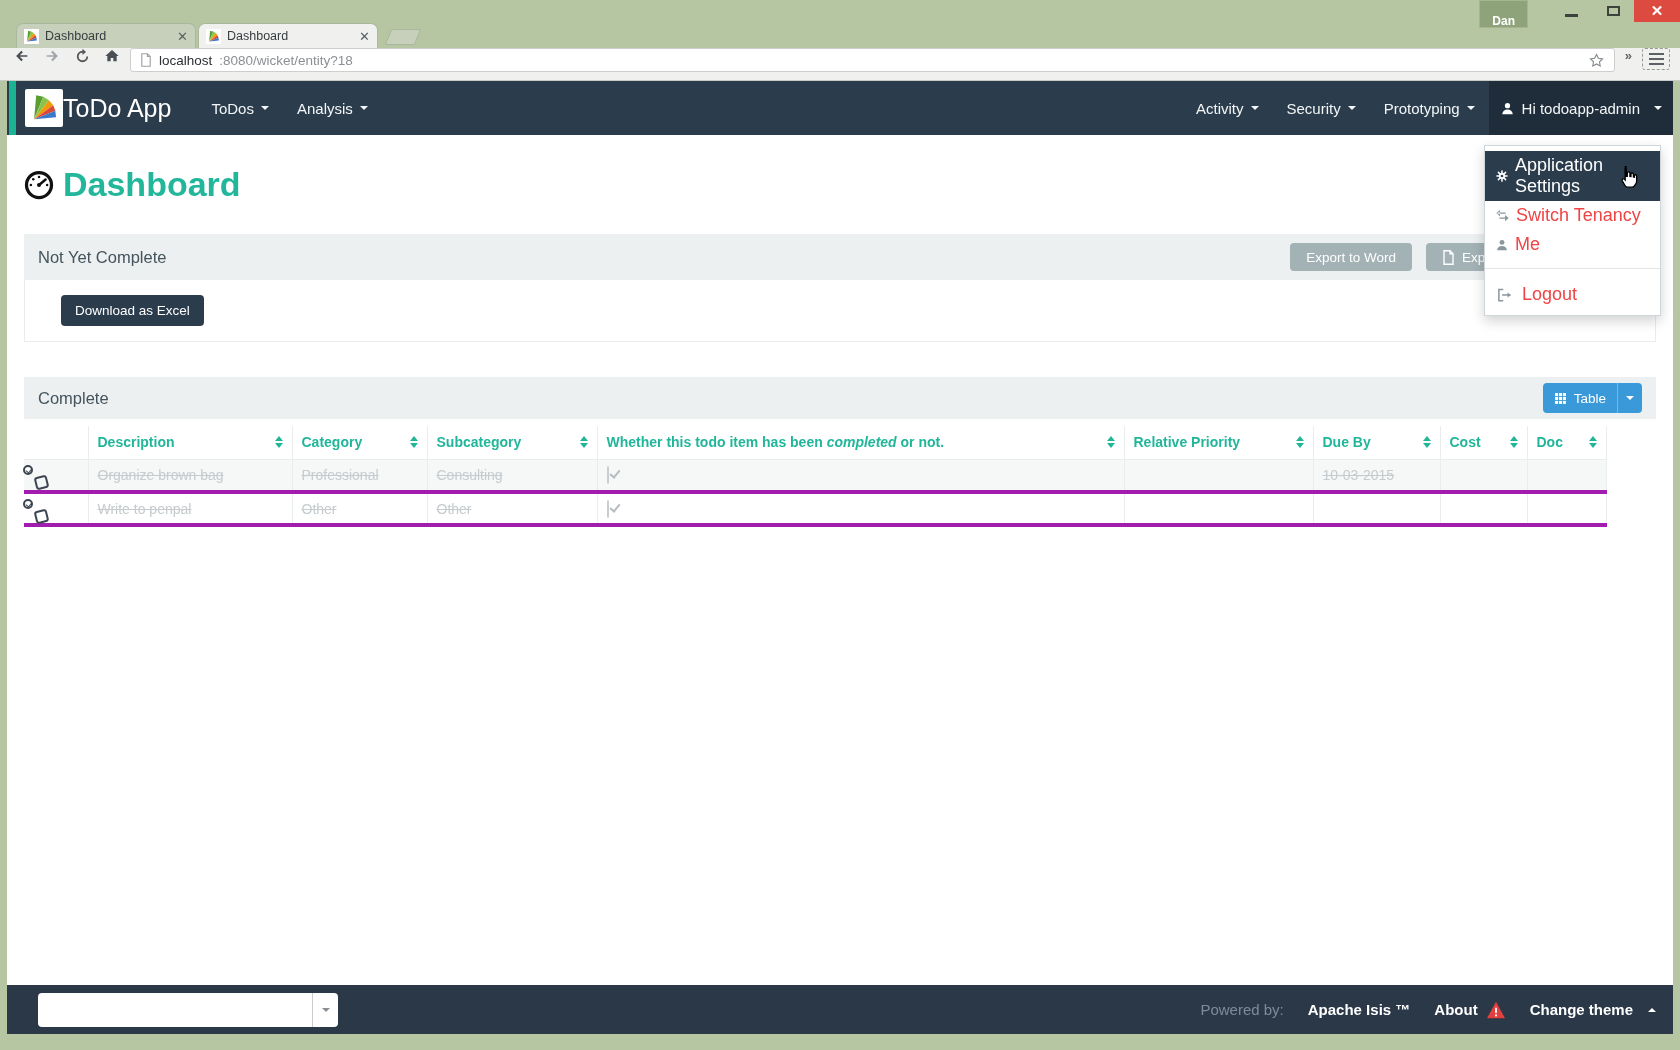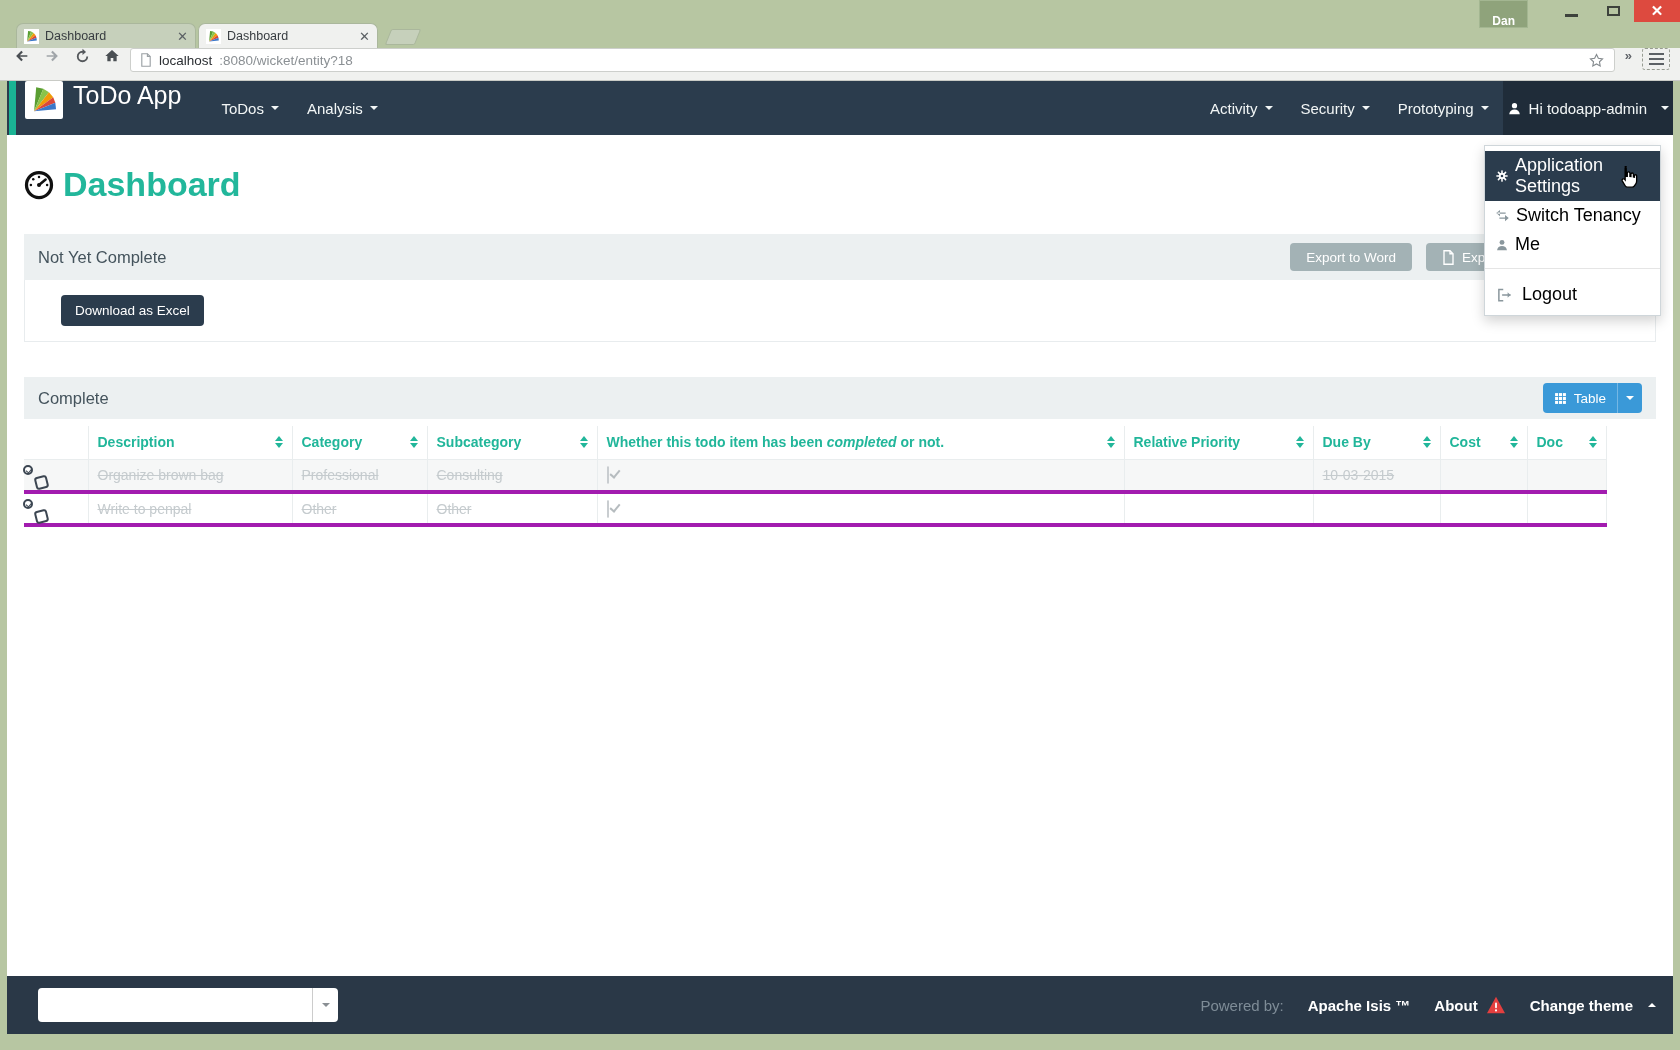--- a/index.html
+++ b/index.html
@@ -30,26 +30,26 @@
   .urlbar .spacer { flex:1; }
   .chevrons { color:#5f6368; font-size:13px; font-weight:bold; padding:0 4px; }
   .menu-btn { width:28px; height:22px; border:1px dashed #979c92; border-radius:3px; display:flex; flex-direction:column; justify-content:center; gap:2.5px; align-items:center; }
   .menu-btn i { width:15px; height:2.5px; background:#5c6165; }
 
   
   .viewport { margin:0 7px; height:953px; background:#fff; display:flex; flex-direction:column; position:relative; }
 
   .navbar { height:54px; background:#2b3c4d; display:flex; align-items:stretch; position:relative; padding-left:18px; }
   .nav-accent { position:absolute; left:2px; top:0; width:7px; height:100%; background:#1ab394; }
-  .brand { display:flex; align-items:flex-start; gap:10px; margin-right:26px; }
+  .brand { display:flex; align-items:center; margin-right:26px; }
   .brand-logo { width:38px; height:38px; background:#fff; border-radius:2px; display:flex; align-items:center; justify-content:center; }
   .brand-name { color:#fff; font-size:25px; }
   .nav-item { display:flex; align-items:center; padding:0 14px; color:#f2f6f6; font-size:15px; }
   .nav-right { margin-left:auto; display:flex; align-items:stretch; }
-  .nav-user { background:#1f2c39; padding:0 4px; gap:7px; }
+  .nav-user { background:#1f2c39; padding:0 11px; gap:7px; }
   .caret-dn { display:inline-block; width:0; height:0; border-left:4px solid transparent; border-right:4px solid transparent; border-top:4px solid currentColor; margin-left:7px; }
   .caret-up { display:inline-block; width:0; height:0; border-left:4px solid transparent; border-right:4px solid transparent; border-bottom:4px solid currentColor; margin-left:7px; }
 
   .main { flex:1; padding:0 17px; position:relative; }
 
   .page-head { margin-top:30px; display:flex; align-items:center; gap:9px; }
   .page-title { font-size:34px; color:#22b79b; }
 
   .panel-head { height:46px; background:#ecf0f1; display:flex; align-items:center; padding:0 14px; }
   .panel-title { font-size:16.5px; color:#44535c; }
@@ -87,32 +87,32 @@
 
   .stamp { position:relative; width:21px; height:21px; margin:0 auto; }
   .stamp .sq { position:absolute; left:2px; top:1px; width:13px; height:13px; border:2.4px solid #3c4652; border-radius:3px; transform:rotate(-14deg); }
   .stamp .badge { position:absolute; right:0; bottom:0; width:10px; height:10px; background:#fff; border:2.2px solid #3c4652; border-radius:50%; }
   .stamp .badge:after { content:""; position:absolute; left:1.5px; top:0; width:3px; height:5px; border-right:1.6px solid #3c4652; border-bottom:1.6px solid #3c4652; transform:rotate(40deg); }
 
   .cb { width:15px; height:15px; background:#fdfdfd; border:1px solid #c9cdd0; border-radius:3px; position:relative; }
   .cb.checked:after { content:""; position:absolute; left:4px; top:1.5px; width:4px; height:8px; border-right:2px solid #b6bcbf; border-bottom:2px solid #b6bcbf; transform:rotate(40deg); }
 
   
-  .footer { height:58px; background:#2a3847; display:flex; align-items:center; padding:0 17px; }
+  .footer { height:49px; background:#2a3847; display:flex; align-items:center; padding:0 17px; }
   .foot-select { width:300px; height:34px; background:#fff; border-radius:4px; margin-left:14px; display:flex; align-items:center; }
   .foot-select .sel-text { flex:1; }
   .foot-select .sel-arrow { width:26px; height:100%; border-left:1px solid #ccc; display:flex; align-items:center; justify-content:center; color:#8a8f94; }
   .foot-select .sel-arrow .caret-dn { margin-left:0; }
   .foot-right { margin-left:auto; display:flex; align-items:center; gap:24px; font-size:15px; }
   .powered-label { color:#7e8c97; }
   .foot-link { color:#fff; font-weight:bold; display:flex; align-items:center; gap:8px; }
 
   
   .dropdown { position:absolute; left:1484px; top:145px; width:177px; background:#fff; border:1px solid #cfd6da; box-shadow:0 5px 12px rgba(0,0,0,.18); padding:5px 0 6px; z-index:50; font-size:18px; }
-  .dd-item { display:flex; align-items:center; gap:6px; padding:4px 10px; color:#000000; }
+  .dd-item { display:flex; align-items:center; gap:6px; padding:4px 10px; color:#ef4444; }
   .dd-item.active { background:#2b3c4d; color:#fff; }
   .dd-divider { border-top:1px solid #e5e5e5; margin:9px 0; }
   .dd-item.logout { padding:6px 10px 4px 12px; gap:10px; }
 
   .cursor { position:absolute; left:1615px; top:163px; z-index:60; }
 
   .ic { display:inline-flex; }
 </style>
 </head>
 <body>

